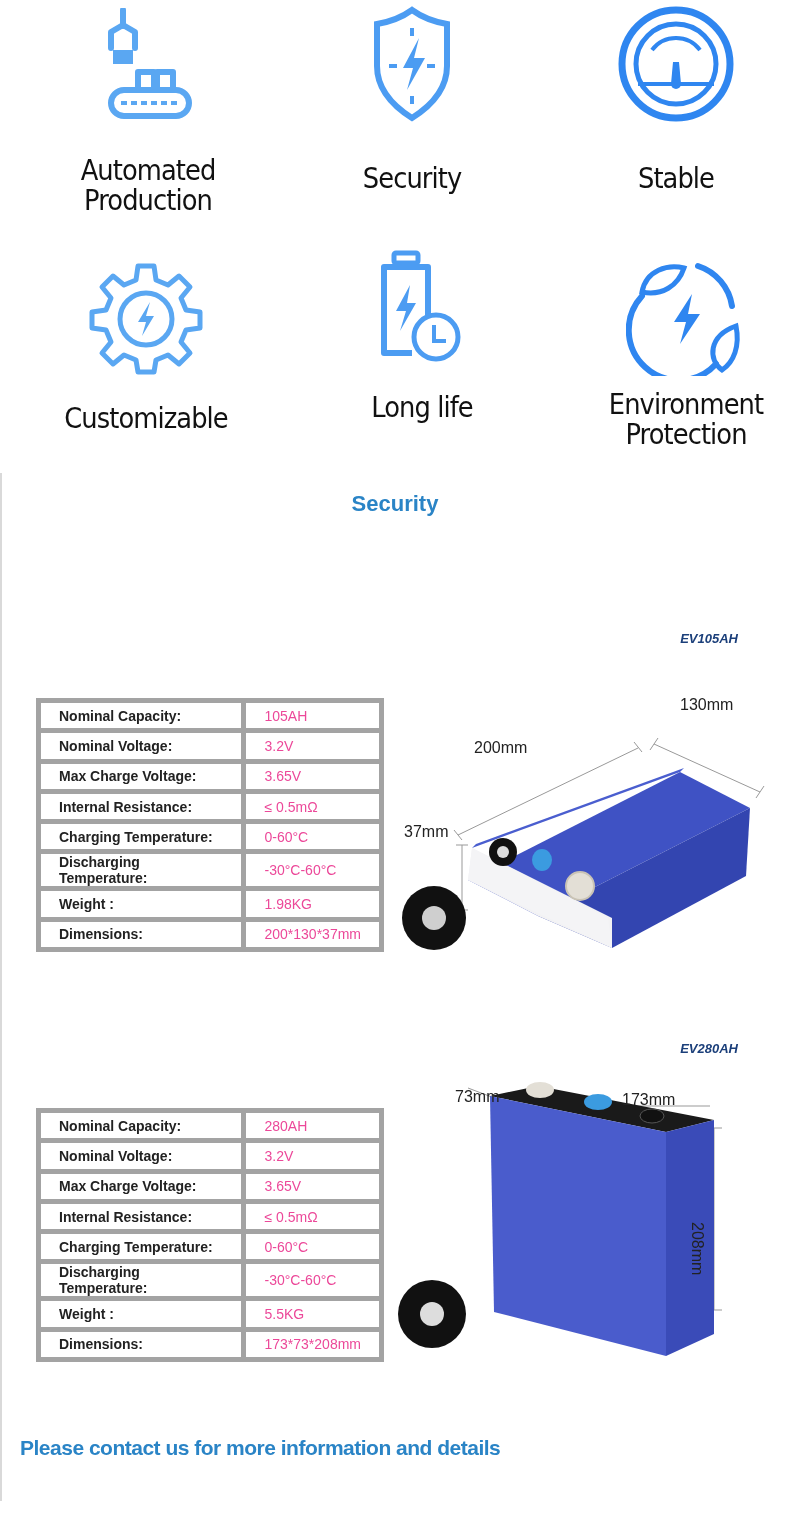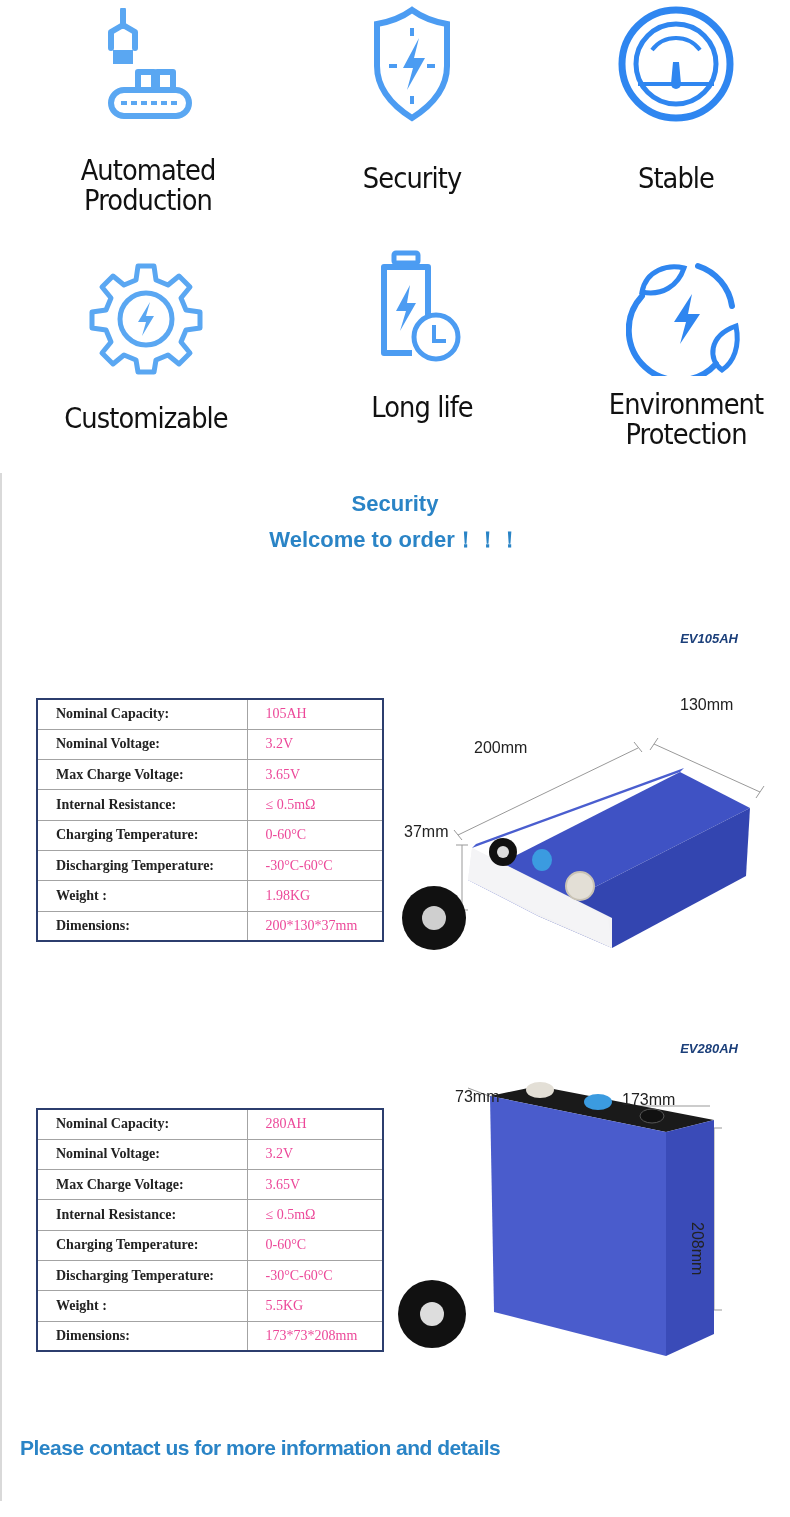--- a/index.html
+++ b/index.html
@@ -22,21 +22,21 @@
   }
 
   .model-title {
     position: absolute; right: 52px; color: #1b3f7a; font-weight: bold; font-style: italic; font-size: 13px;
   }
 
   table.spec {
     position: absolute; left: 36px; width: 348px; border-collapse: collapse;
     border: 2px solid #2c3e6e; font-size: 14px;
   }
-  table.spec td { border: 1px solid #a3a3a3; height: 30.3px; padding: 0 18px; color: #222; font-family: Liberation Serif, serif; }
+  table.spec td { border: 5px solid #a3a3a3; height: 30.3px; padding: 0 18px; color: #222; }
   table.spec td.k { width: 210px; font-weight: bold; color: #222; }
   table.spec td.v { color: #ec4899; }
 
   .dim { position: absolute; font-size: 16px; color: #222; }
 
   .footer {
     position: absolute; left: 20px; top: 1436px; color: #2a84c6; font-weight: bold;
     font-size: 21px; letter-spacing: -0.5px;
   }
 </style>
@@ -132,21 +132,20 @@
   <div class="feature-label" style="top:134px;">
     <div>Environment</div>
       <div>Protection</div>
   </div>
 </div>
 
 <div class="left-rule"></div>
 
 <div class="headline" style="top:486px;">
   <div>Security</div>
-  <div>Welcome to order！！！</div>
 </div>
 
 <div class="model-title" style="top:631px;">EV105AH</div>
 
 <table class="spec" style="top:698px;">
   <tbody>
     <tr>
         <td class="k">Nominal Capacity:</td>
         <td class="v">105AH</td>
       </tr>

